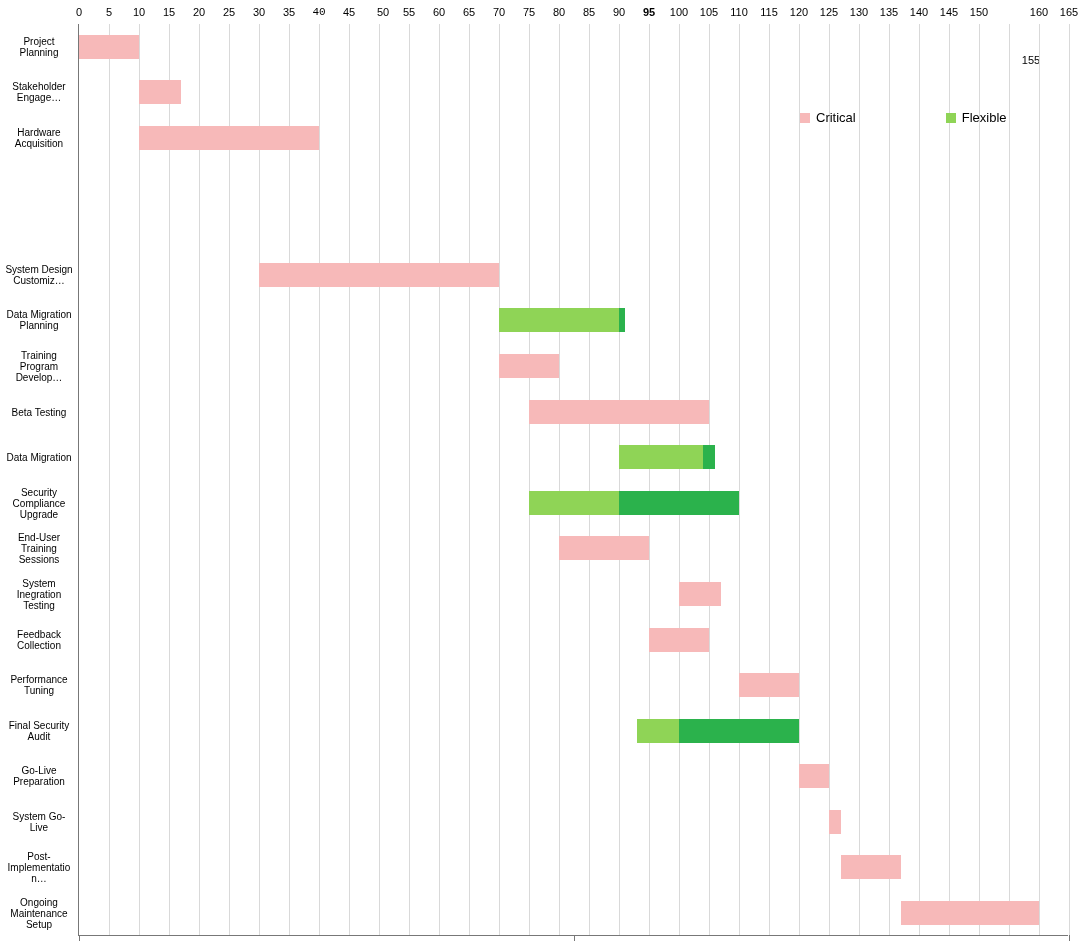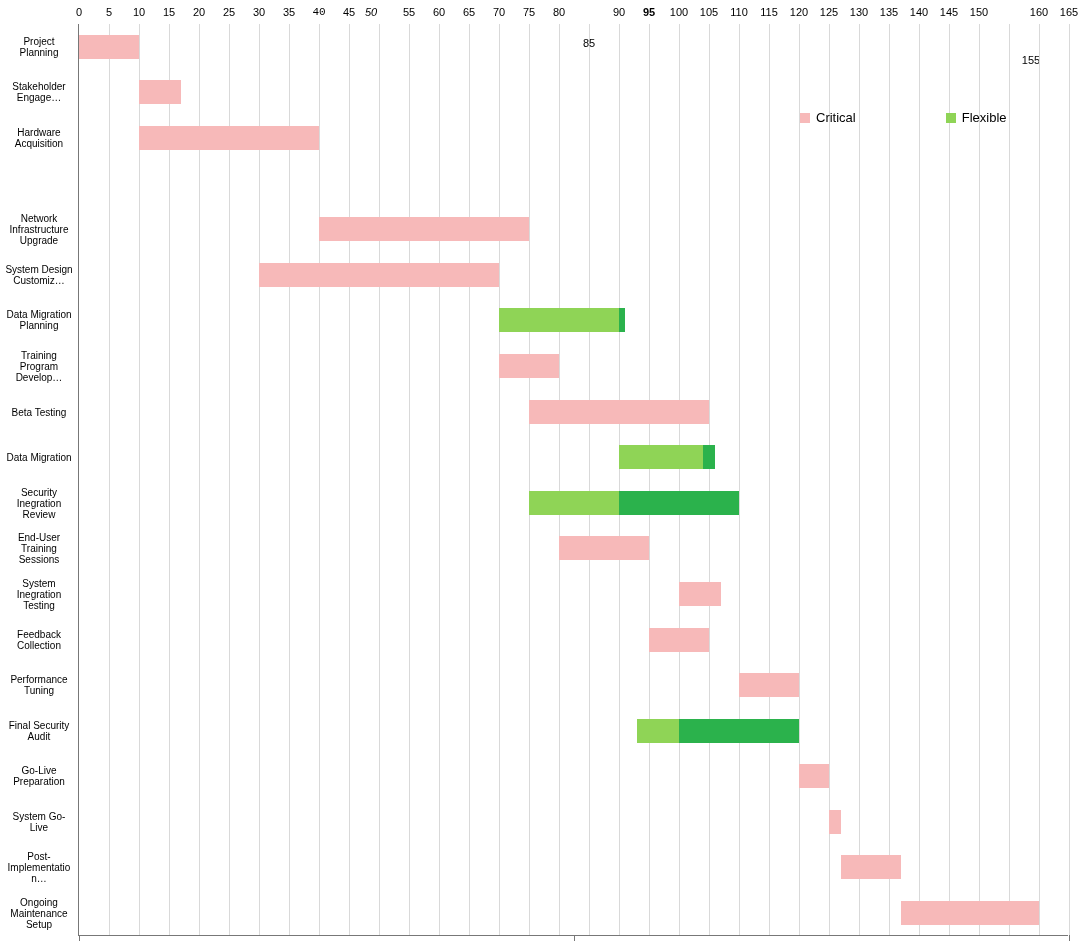--- a/index.html
+++ b/index.html
@@ -114,35 +114,35 @@
       <div class="x-tick-label" style="left: 150px;">25</div>
       <div class="gridline" style="left: 180px;"></div>
       <div class="x-tick-label" style="left: 180px;">30</div>
       <div class="gridline" style="left: 210px;"></div>
       <div class="x-tick-label" style="left: 210px;">35</div>
       <div class="gridline" style="left: 240px;"></div>
       <div class="x-tick-label" style="left: 240px; font-family: Liberation Mono, monospace;">40</div>
       <div class="gridline" style="left: 270px;"></div>
       <div class="x-tick-label" style="left: 270px;">45</div>
       <div class="gridline" style="left: 300px;"></div>
-      <div class="x-tick-label" style="left: 292px; font-style: italic;">50</div>
+      <div class="x-tick-label" style="left: 304px;">50</div>
       <div class="gridline" style="left: 330px;"></div>
       <div class="x-tick-label" style="left: 330px;">55</div>
       <div class="gridline" style="left: 360px;"></div>
       <div class="x-tick-label" style="left: 360px; text-align: right;">60</div>
       <div class="gridline" style="left: 390px;"></div>
       <div class="x-tick-label" style="left: 390px;">65</div>
       <div class="gridline" style="left: 420px;"></div>
       <div class="x-tick-label" style="left: 420px;">70</div>
       <div class="gridline" style="left: 450px;"></div>
       <div class="x-tick-label" style="left: 450px;">75</div>
       <div class="gridline" style="left: 480px;"></div>
       <div class="x-tick-label" style="left: 480px;">80</div>
       <div class="gridline" style="left: 510px;"></div>
-      <div class="x-tick-label" style="left: 510px; margin-top: 31px;">85</div>
+      <div class="x-tick-label" style="left: 510px;">85</div>
       <div class="gridline" style="left: 540px;"></div>
       <div class="x-tick-label" style="left: 540px;">90</div>
       <div class="gridline" style="left: 570px;"></div>
       <div class="x-tick-label" style="left: 570px; font-weight: bold;">95</div>
       <div class="gridline" style="left: 600px;"></div>
       <div class="x-tick-label" style="left: 600px;">100</div>
       <div class="gridline" style="left: 630px;"></div>
       <div class="x-tick-label" style="left: 630px;">105</div>
       <div class="gridline" style="left: 660px;"></div>
       <div class="x-tick-label" style="left: 660px;">110</div>
@@ -176,24 +176,20 @@
         <div class="bar critical" style="left: 0px; width: 60px; height: 24px;"></div>
       </div>
       <div class="y-row" style="top: 45.6px; height: 45.6px;">
         <div class="y-label">Stakeholder Engage…</div>
         <div class="bar critical" style="left: 60px; width: 42px; height: 24px;"></div>
       </div>
       <div class="y-row" style="top: 91.2px; height: 45.6px;">
         <div class="y-label">Hardware Acquisition</div>
         <div class="bar critical" style="left: 60px; width: 180px; height: 24px;"></div>
       </div>
-      <div class="y-row" style="top: 182.4px; height: 45.6px;">
-        <div class="y-label">Network Infrastructure Upgrade</div>
-        <div class="bar critical" style="left: 240px; width: 210px; height: 24px;"></div>
-      </div>
       <div class="y-row" style="top: 228px; height: 45.6px;">
         <div class="y-label">System Design Customiz…</div>
         <div class="bar critical" style="left: 180px; width: 240px; height: 24px;"></div>
       </div>
       <div class="y-row" style="top: 273.6px; height: 45.6px;">
         <div class="y-label">Data Migration Planning</div>
         <div class="bar flexible-base" style="left: 420px; width: 120px; height: 24px;"></div>
         <div class="bar flexible-ext" style="left: 540px; width: 6px; height: 24px;"></div>
       </div>
       <div class="y-row" style="top: 319.2px; height: 45.6px;">
@@ -203,21 +199,21 @@
       <div class="y-row" style="top: 364.8px; height: 45.6px;">
         <div class="y-label">Beta Testing</div>
         <div class="bar critical" style="left: 450px; width: 180px; height: 24px;"></div>
       </div>
       <div class="y-row" style="top: 410.4px; height: 45.6px;">
         <div class="y-label">Data Migration</div>
         <div class="bar flexible-base" style="left: 540px; width: 84px; height: 24px;"></div>
         <div class="bar flexible-ext" style="left: 624px; width: 12px; height: 24px;"></div>
       </div>
       <div class="y-row" style="top: 456px; height: 45.6px;">
-        <div class="y-label">Security Inegration Review</div>
+        <div class="y-label">Security Compliance Upgrade</div>
         <div class="bar flexible-base" style="left: 450px; width: 90px; height: 24px;"></div>
         <div class="bar flexible-ext" style="left: 540px; width: 120px; height: 24px;"></div>
       </div>
       <div class="y-row" style="top: 501.6px; height: 45.6px;">
         <div class="y-label">End-User Training Sessions</div>
         <div class="bar critical" style="left: 480px; width: 90px; height: 24px;"></div>
       </div>
       <div class="y-row" style="top: 547.2px; height: 45.6px;">
         <div class="y-label">System Inegration Testing</div>
         <div class="bar critical" style="left: 600px; width: 42px; height: 24px;"></div>

